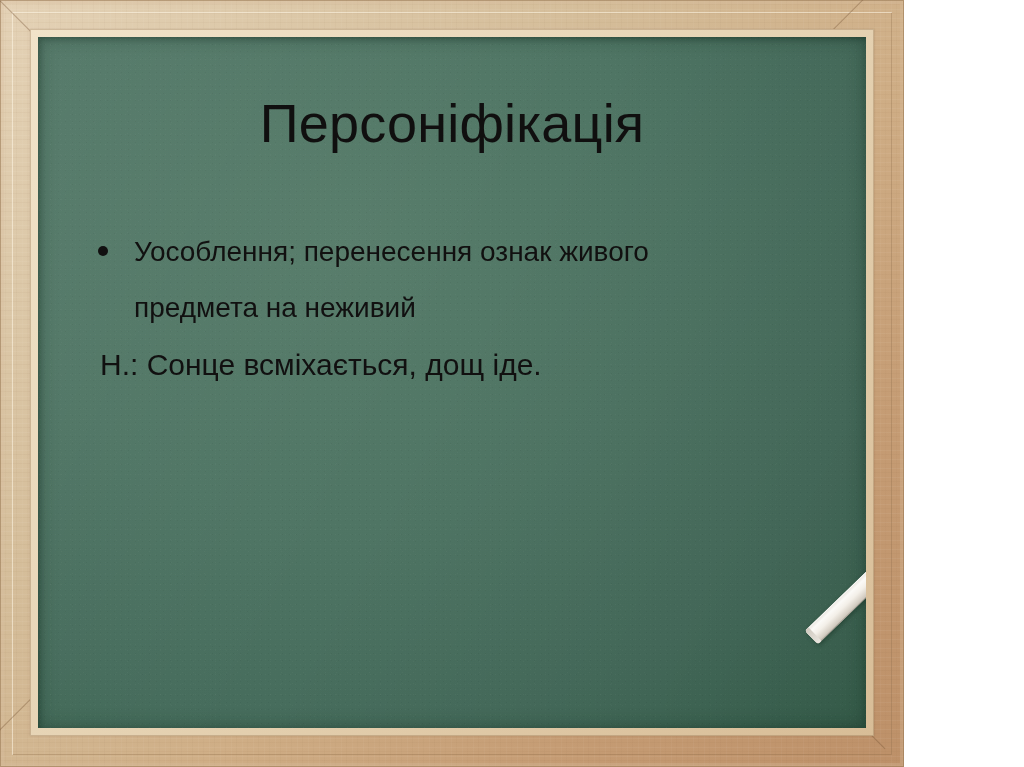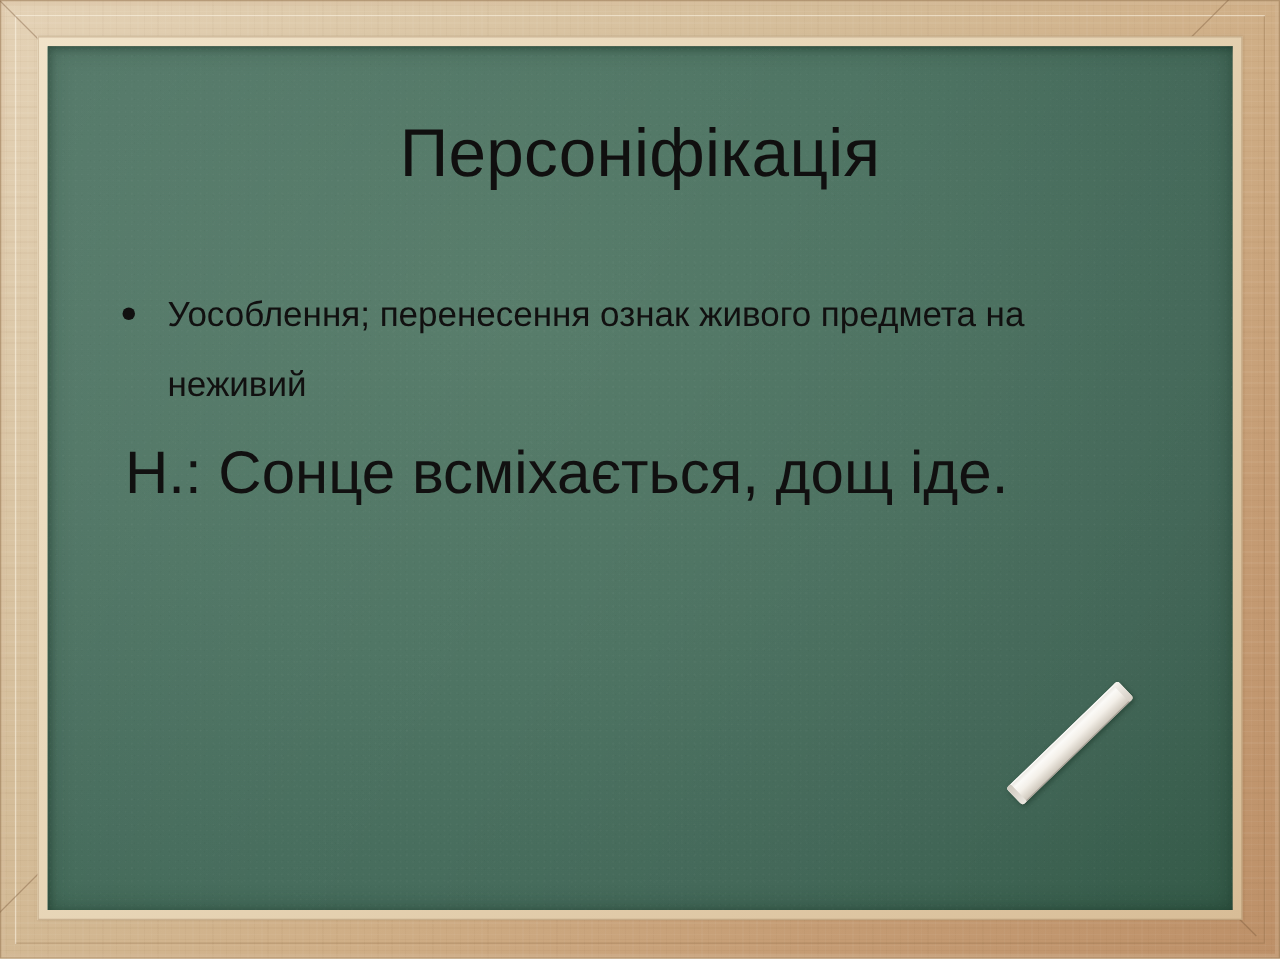--- a/index.html
+++ b/index.html
@@ -7,21 +7,21 @@
     margin: 0;
     padding: 0;
     background: #ffffff;
   }
   body {
     font-family: "Liberation Sans", sans-serif;
   }
 
   #slide {
     position: relative;
-    width: 1024px;
+    width: 904px;
     height: 767px;
     overflow: hidden;
     background: #d9c4a5;
   }
 
   
   .frame {
     position: absolute;
     inset: 0;
     background:
@@ -194,23 +194,23 @@
   .bullet-row .dot {
     position: absolute;
     left: 36px;
     top: 22px;
     width: 10px;
     height: 10px;
     border-radius: 50%;
     background: #111010;
   }
   .plain-row {
-    margin-top: 15px;
+    margin-top: 1px;
     padding-left: 38px;
-    font-size: 48px;
+    font-size: 30px;
     line-height: 56px;
     color: #111010;
   }
 
   
   .chalk {
     position: absolute;
     left: 756px;
     top: 548px;
     width: 124px;

